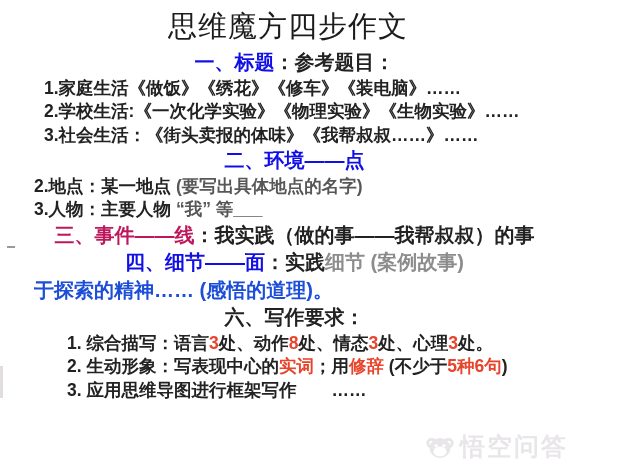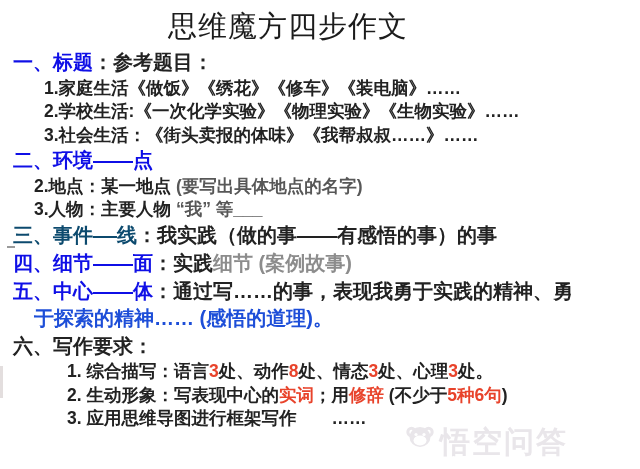--- a/index.html
+++ b/index.html
@@ -18,32 +18,32 @@
     text-align: center;
     font-size: 29px;
     font-weight: normal;
     color: #1c1c1c;
     letter-spacing: 1px;
   }
   .body-lines { padding-top: 2px; }
   .line { white-space: nowrap; font-weight: bold; }
   .line.h { font-size: 20px; line-height: 27.5px; }
   .line.b { font-size: 17.5px; line-height: 23.5px; }
-  .ind0 { padding-left: 13px; }
+  .ind0 { padding-left: 13px; text-align: center; }
   .ind1 { padding-left: 34px; }
   .ind2 { padding-left: 44px; }
   .ind3 { padding-left: 40px; margin-left: 27px; }
   .watermark {
     position: absolute;
     right: 8px;
     bottom: 6px;
     display: flex;
-    align-items: flex-start;
+    align-items: center;
     gap: 5px;
-    font-size: 30px;
+    font-size: 25px;
     font-weight: bold;
     letter-spacing: 2px;
     user-select: none;
   }
   .watermark svg { display: block; }
   .artifact { position: absolute; background: #9a9a9a; }
   .artifact.edge { background: #e3dede; }
 </style>
 </head>
 <body>
@@ -52,23 +52,22 @@
   <div class="title">思维魔方四步作文</div>
 
   <div class="body-lines">
       <div class="line h ind0"><span style="color: rgb(15, 15, 230);">一、标题</span><span style="color: rgb(34, 34, 34);">：参考题目：</span></div>
       <div class="line b ind2"><span style="color: rgb(34, 34, 34);">1.家庭生活《做饭》《绣花》《修车》《装电脑》……</span></div>
       <div class="line b ind2"><span style="color: rgb(34, 34, 34);">2.学校生活:《一次化学实验》《物理实验》《生物实验》……</span></div>
       <div class="line b ind2"><span style="color: rgb(34, 34, 34);">3.社会生活：《街头卖报的体味》《我帮叔叔……》……</span></div>
       <div class="line h ind0"><span style="color: rgb(15, 15, 230);">二、环境——点</span></div>
       <div class="line b ind1"><span style="color: rgb(34, 34, 34);">2.地点：某一地点 </span><span style="color: rgb(87, 87, 87);">(要写出具体地点的名字)</span></div>
       <div class="line b ind1"><span style="color: rgb(34, 34, 34);">3.人物：主要人物 </span><span style="color: rgb(87, 87, 87);">“我” 等</span><span style="color: rgb(87, 87, 87);">___</span></div>
-      <div class="line h ind0"><span style="color: #0c4a6e; font-family: Liberation Mono, monospace;">三、事件——线</span><span style="color: rgb(34, 34, 34);">：我实践（做的事——有感悟的事）的事</span></div>
+      <div class="line h ind0"><span style="color: #be185d;">三、事件——线</span><span style="color: rgb(34, 34, 34);">：我实践（做的事——我帮叔叔）的事</span></div>
       <div class="line h ind0"><span style="color: rgb(15, 15, 230);">四、细节——面</span><span style="color: rgb(34, 34, 34);">：实践</span><span style="color: rgb(140, 140, 140);">细节 (案例故事)</span></div>
-      <div class="line h ind0"><span style="color: rgb(15, 15, 230);">五、中心——体</span><span style="color: rgb(34, 34, 34);">：通过写……的事，表现我勇于实践的精神、勇</span></div>
       <div class="line h ind1"><span style="color: #1d4ed8;">于探索的精神…… (感悟的道理)。</span></div>
       <div class="line h ind0"><span style="color: rgb(34, 34, 34);">六、写作要求：</span></div>
       <div class="line b ind3"><span style="color: rgb(34, 34, 34);">1. 综合描写：语言</span><span style="color: rgb(232, 67, 43);">3</span><span style="color: rgb(34, 34, 34);">处、动作</span><span style="color: rgb(232, 67, 43);">8</span><span style="color: rgb(34, 34, 34);">处、情态</span><span style="color: rgb(232, 67, 43);">3</span><span style="color: rgb(34, 34, 34);">处、心理</span><span style="color: rgb(232, 67, 43);">3</span><span style="color: rgb(34, 34, 34);">处。</span></div>
       <div class="line b ind3"><span style="color: rgb(34, 34, 34);">2. 生动形象：写表现中心的</span><span style="color: rgb(232, 67, 43);">实词</span><span style="color: rgb(34, 34, 34);">；用</span><span style="color: rgb(232, 67, 43);">修辞</span><span style="color: rgb(34, 34, 34);"> (不少于</span><span style="color: rgb(232, 67, 43);">5种6句</span><span style="color: rgb(34, 34, 34);">)</span></div>
       <div class="line b ind3"><span style="color: rgb(34, 34, 34);">3. 应用思维导图进行框架写作　　……</span></div>
     </div>
 
   <div class="artifact" style="left:7px; top:246px; width:8px; height:2px;"></div>
   <div class="artifact edge" style="left:0; top:366px; width:3px; height:32px;"></div>
 

